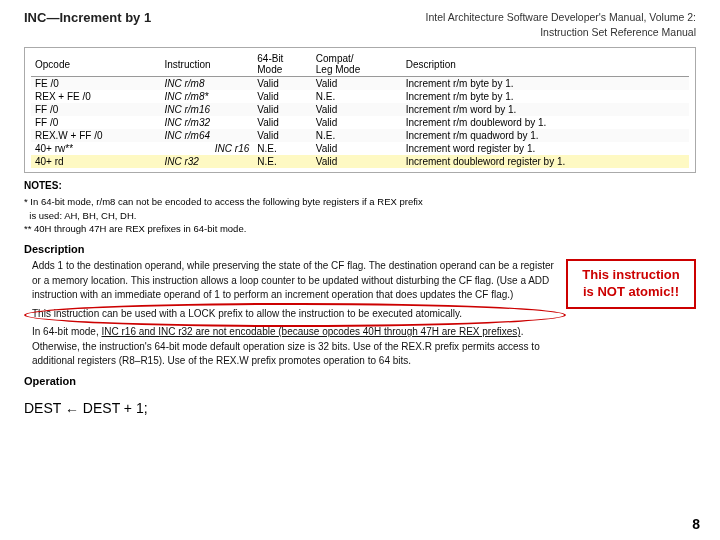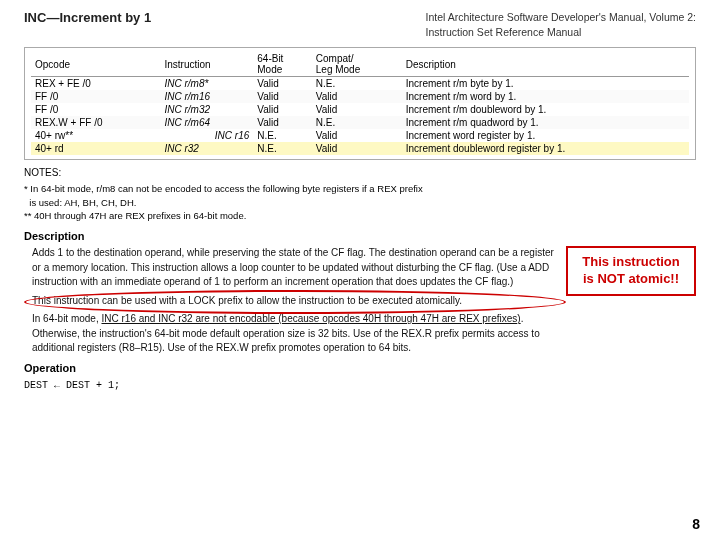--- a/index.html
+++ b/index.html
@@ -29,21 +29,21 @@
       margin-bottom: 8px;
     }
 
     .main-title {
       font-size: 13px;
       font-weight: bold;
       color: #222;
     }
 
     .header-right {
-      text-align: left;
+      text-align: right;
       font-size: 10.5px;
       color: #333;
       line-height: 1.4;
     }
 
     
     .instruction-table-section {
       margin-bottom: 8px;
     }
 
@@ -73,21 +73,21 @@
       white-space: nowrap;
     }
 
     .notes-section {
       margin-top: 6px;
       font-size: 9.5px;
       line-height: 1.4;
     }
 
     .notes-title {
-      font-weight: normal;
+      font-weight: bold;
       font-size: 10px;
     }
 
     
     .description-section {
       margin-top: 8px;
       position: relative;
     }
 
     .section-title {
@@ -138,23 +138,23 @@
       line-height: 1.45;
       color: #111;
     }
 
     
     .operation-section {
       margin-top: 6px;
     }
 
     .operation-body {
-      font-size: 10px;
-      font-family: Liberation Mono, monospace;
-      margin-top: 6px;
+      font-size: 14px;
+      font-family: Liberation Sans, sans-serif;
+      margin-top: 13px;
     }
 
     
     .page-number {
       position: absolute;
       bottom: 8px;
       right: 20px;
       font-size: 14px;
       font-weight: bold;
       color: #000;
@@ -183,20 +183,27 @@
         <thead>
           <tr>
             <th>Opcode</th>
             <th>Instruction</th>
             <th>64-Bit<br>Mode</th>
             <th>Compat/<br>Leg Mode</th>
             <th>Description</th>
           </tr>
         </thead>
         <tbody id="table-body">
+        <tr style="background: rgb(250, 250, 250);">
+              <td>FE /0</td>
+              <td style="font-style: italic;">INC r/m8</td>
+              <td>Valid</td>
+              <td>Valid</td>
+              <td>Increment r/m byte by 1.</td>
+            </tr>
             <tr>
               <td>REX + FE /0</td>
               <td style="font-style: italic;">INC r/m8*</td>
               <td>Valid</td>
               <td>N.E.</td>
               <td>Increment r/m byte by 1.</td>
             </tr>
             <tr style="background: rgb(250, 250, 250);">
               <td>FF /0</td>
               <td style="font-style: italic;">INC r/m16</td>

